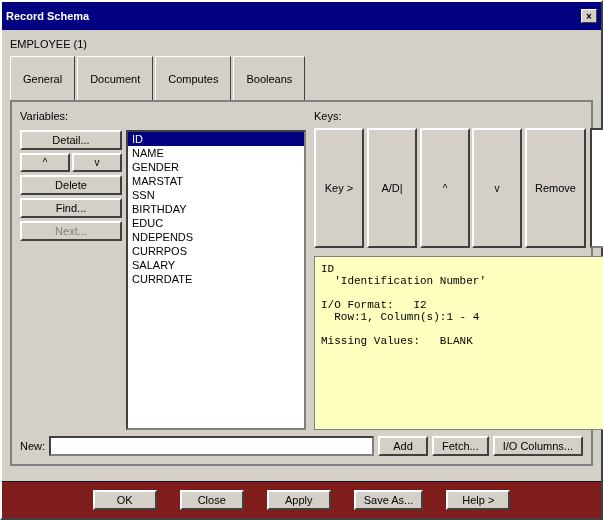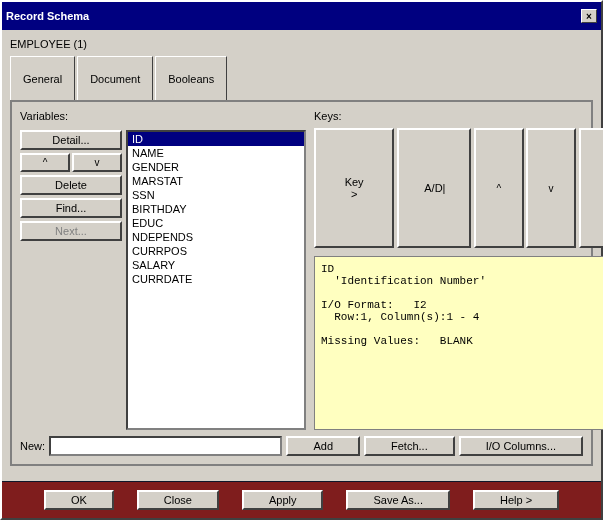--- a/index.html
+++ b/index.html
@@ -100,21 +100,21 @@
     }
     .variables-label {
       font-size: 11px;
       margin-bottom: 2px;
     }
     .btn {
       background: #d4d0c8;
       border: 2px solid #ffffff;
       border-right-color: #404040;
       border-bottom-color: #404040;
-      padding: 2px 25px;
+      padding: 2px 8px;
       font-size: 11px;
       cursor: pointer;
       min-width: 50px;
       text-align: center;
     }
     .btn-disabled {
       color: #808080;
     }
     .left-buttons {
       display: flex;
@@ -236,20 +236,21 @@
     <button class="title-bar-close">×</button>
   </div>
 
   <div class="content">
 
     <div class="subtitle">EMPLOYEE (1)</div>
 
     <div class="tabs">
       <button class="tab">General</button>
       <button class="tab">Document</button>
+      <button class="tab">Computes</button>
       <button class="tab">Booleans</button>
     </div>
 
     <div class="tab-content-area">
       <div class="main-body">
 
         <div class="left-panel">
           <div class="variables-label">Variables:</div>
           <div style="display:flex; gap:4px;">
 

